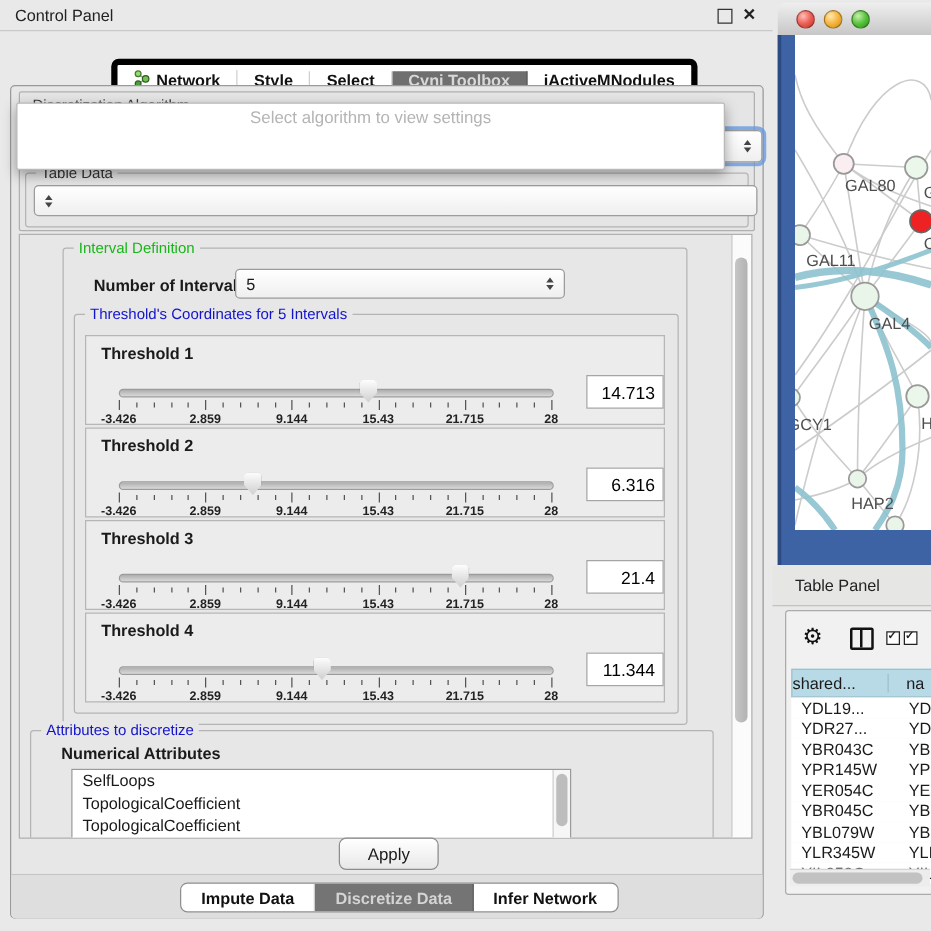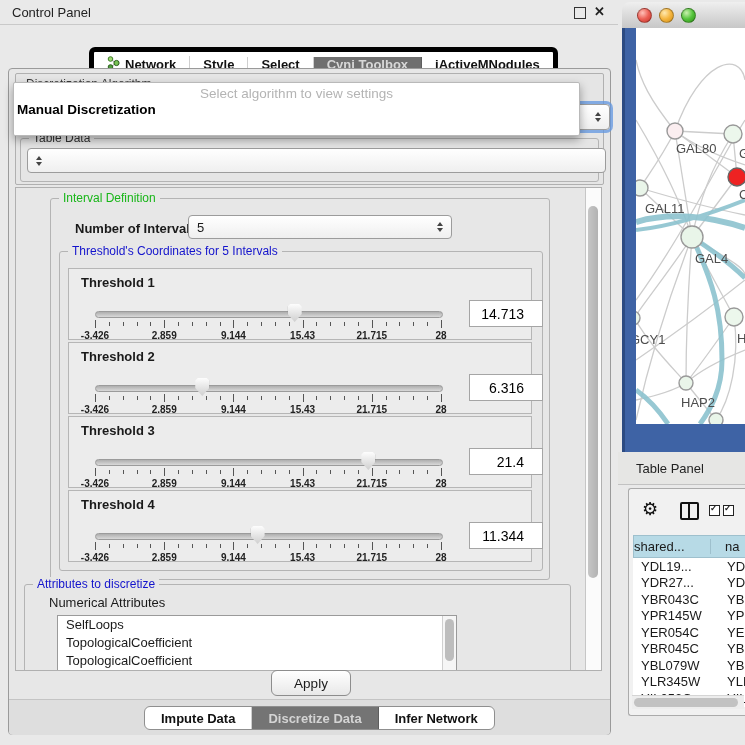--- a/index.html
+++ b/index.html
@@ -61,23 +61,23 @@
   .thumb{position:absolute;top:-1px;width:14px;height:18px;
          background:linear-gradient(#fdfdfd,#cfcfcf);
          clip-path:polygon(18% 0,82% 0,100% 14%,100% 55%,50% 100%,0 55%,0 14%);
          filter:drop-shadow(0 0 1px #777)}
   .ticks{position:absolute;left:0;top:15px;width:100%;height:10px}
   .ticks i{position:absolute;top:2px;width:1px;height:4px;background:#555}
   .ticks i.major{top:0;height:8px}
   .tlabels{position:absolute;left:0;top:25px;width:100%;height:12px;font-size:10px;font-weight:bold;color:#222}
   .tlabels span{position:absolute;transform:translateX(-50%);white-space:nowrap}
   .thr-field{position:absolute;left:400px;top:31px;width:52px;height:25px;border:1px solid #a5a5a5;
-             background:#fff;font-size:14px;text-align:right;padding:0 18px 0 2px;font-family:"Liberation Sans",sans-serif}
+             background:#fff;font-size:14px;text-align:right;padding:0 6px 0 2px;font-family:"Liberation Sans",sans-serif}
   #attr-group{left:8px;top:396px;width:545px;height:110px}
-  #attr-title{left:24px;top:10px;font-size:13px;font-weight:normal}
+  #attr-title{left:24px;top:10px;font-size:13px;font-weight:bold}
   #attr-list{left:32px;top:30px;width:398px;height:76px;background:#fff;border:1px solid #9a9a9a;overflow:hidden}
   .attr-item{font-size:13px;line-height:18px;padding-left:8px;white-space:nowrap}
   #attr-scroll{position:absolute;right:0;top:0;width:13px;height:100%;background:#f6f6f6;border-left:1px solid #d0d0d0}
   #attr-scroll .thumb-v2{position:absolute;left:2px;top:3px;width:9px;height:42px;border-radius:5px;background:#bdbdbd}
   #apply-btn{left:262px;top:601px;width:78px;height:24px;border:1px solid #8d8d8d;border-radius:6px;
              background:linear-gradient(#ffffff,#e8e8e8);font-size:13.5px;display:flex;align-items:center;justify-content:center}
   #bottom-band{left:0;top:630px;width:601px;height:35px;background:#dedede;border-top:1px solid #c4c4c4;border-radius:0 0 4px 4px}
   #bottom-tabs{left:135px;top:637px;height:22px;display:flex;background:#fff;border:1px solid #8f8f8f;border-radius:6px;overflow:hidden}
   .btab{display:flex;align-items:center;padding:0 16px;font-size:13px;font-weight:600;color:#111;border-right:1px solid #cfcfcf;white-space:nowrap}
   .btab:last-child{border-right:none}
@@ -397,21 +397,20 @@
       <span>Discretize Data</span>
     </div>
     <div class="btab">
       <span>Infer Network</span>
     </div>
   </div>
 </div>
 
 <div class="abs" id="algo-popup">
   <div class="abs" id="popup-hint">Select algorithm to view settings</div>
-  <div class="abs popup-item" id="popup-item-0">Manual Discretization</div>
 </div>
 
 <div class="abs" id="net-window">
   <div class="abs" id="net-titlebar">
     <div class="light" id="light-red"></div>
     <div class="light" id="light-yellow"></div>
     <div class="light" id="light-green"></div>
   </div>
   <div class="abs" id="net-body"></div>
   <div class="abs" id="net-canvas">

